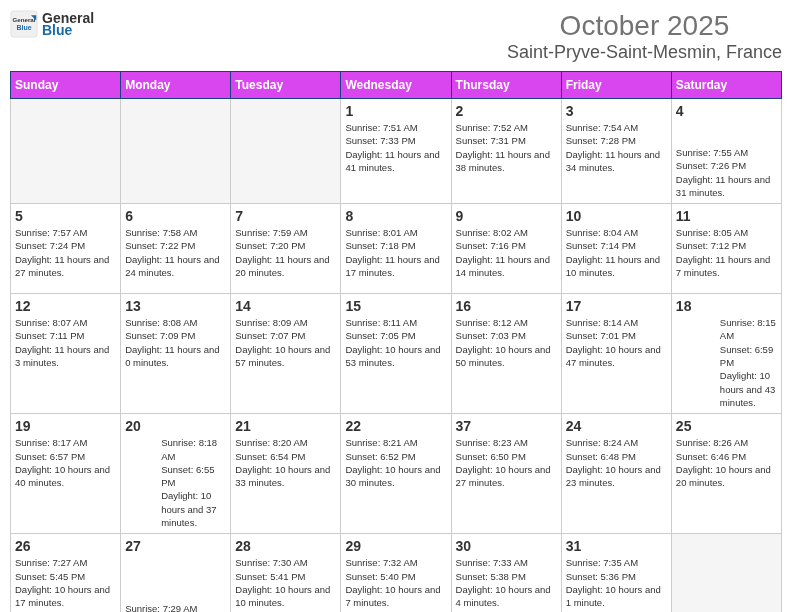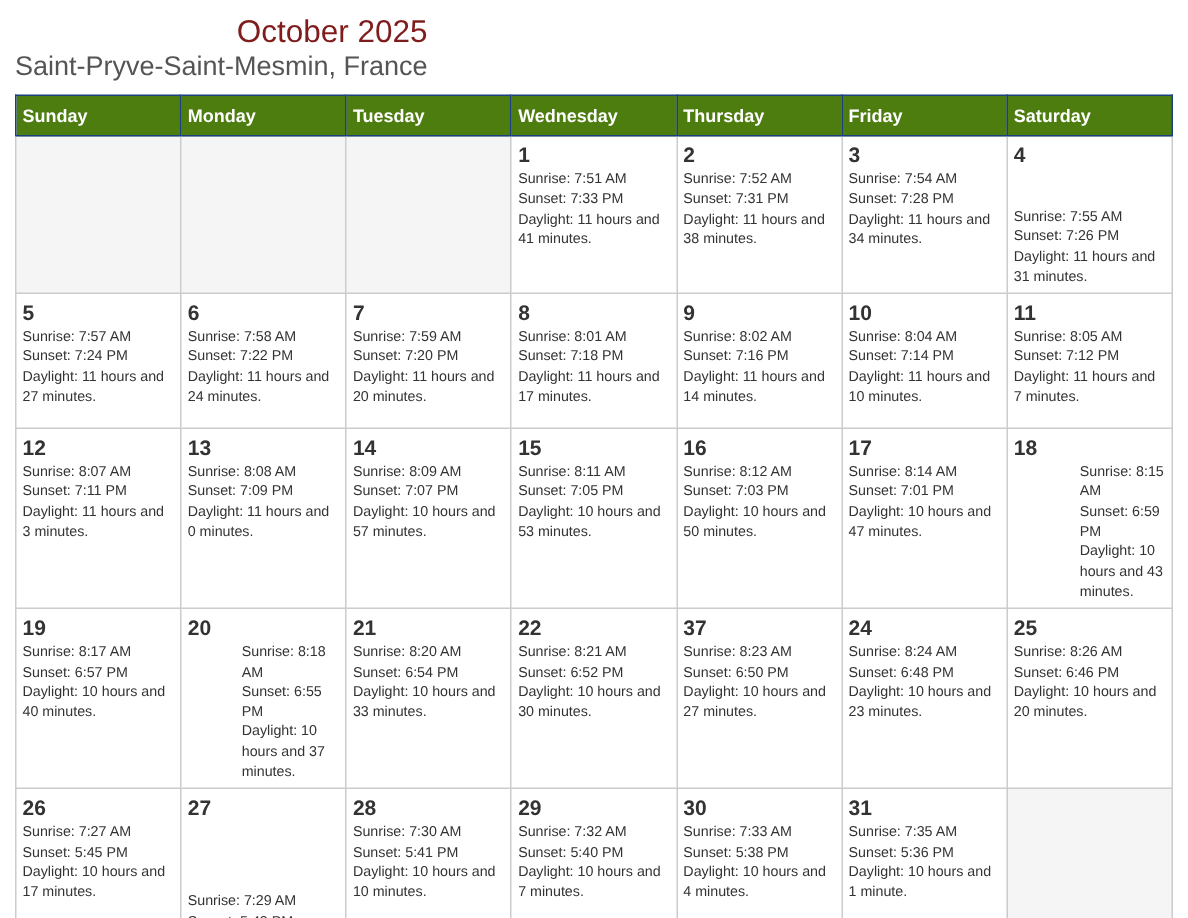--- a/index.html
+++ b/index.html
@@ -22,35 +22,36 @@
       gap: 4px;
     }
     .logo-icon {
       width: 28px;
       height: 28px;
     }
     .title-block {
       text-align: right;
     }
     .cal-title {
-      font-size: 21px;
-      color: #7f1d1d;
+      font-size: 28px;
+      color: #737373;
       font-weight: normal;
+      text-align: center;
     }
     .cal-subtitle {
       font-size: 18px;
       color: #555;
     }
     table {
       width: 100%;
       border-collapse: collapse;
       table-layout: fixed;
     }
     th {
-      background-color: #4d7c0f;
+      background-color: #d946ef;
       color: #fff;
       font-size: 12px;
       padding: 6px 4px;
       text-align: left;
       border: 1px solid #1a4080;
     }
     td {
       border: 1px solid #ccc;
       vertical-align: top;
       padding: 4px;
@@ -69,20 +70,32 @@
     .day-info {
       font-size: 9.5px;
       color: #333;
       line-height: 1.4;
     }
   </style>
 </head>
 <body>
 
 <div class="header">
+  <div class="logo">
+    <svg class="logo-icon" viewBox="0 0 32 32">
+      <rect x="1" y="1" width="30" height="30" rx="3" fill="#f0f0f0" stroke="#ccc" stroke-width="0.5"></rect>
+      <text x="16" y="14" text-anchor="middle" font-size="7" font-weight="bold" fill="#333">General</text>
+      <text x="16" y="23" text-anchor="middle" font-size="8" font-weight="bold" fill="#1a6aaa">Blue</text>
+      <polygon points="24,6 30,6 30,12" fill="#1a6aaa"></polygon>
+    </svg>
+    <div>
+      <div style="font-size:14px; font-weight:bold; color:#333;">General</div>
+      <div style="font-size:14px; font-weight:bold; color:#1a6aaa; margin-top:-4px;">Blue</div>
+    </div>
+  </div>
   <div class="title-block">
     <div class="cal-title">October 2025</div>
     <div class="cal-subtitle">Saint-Pryve-Saint-Mesmin, France</div>
   </div>
 </div>
 
 <table>
   <thead>
     <tr>
     <th>Sunday</th>

